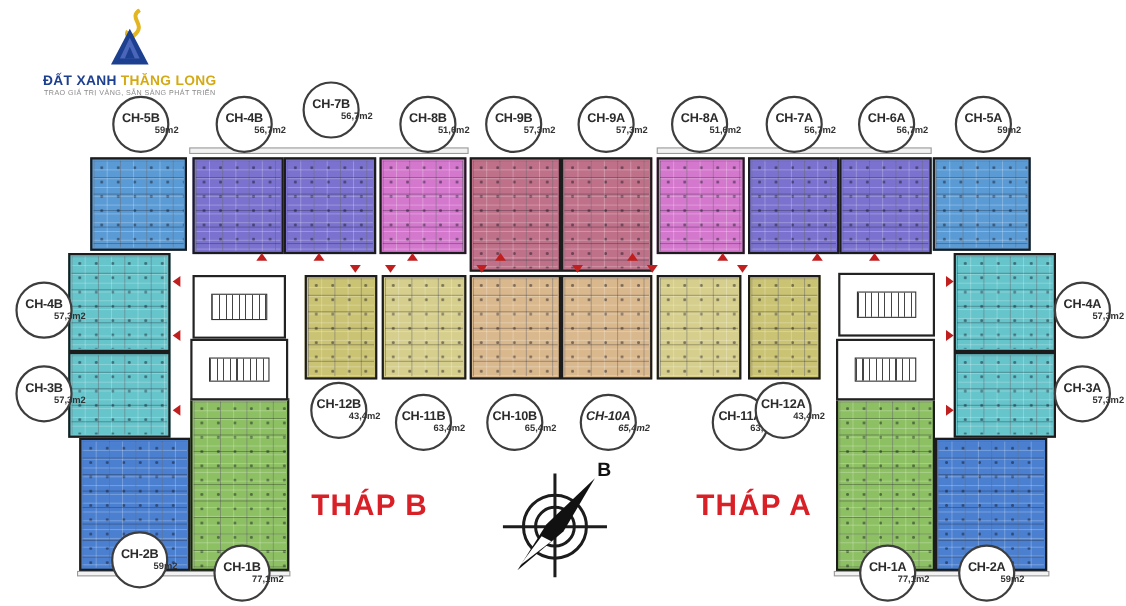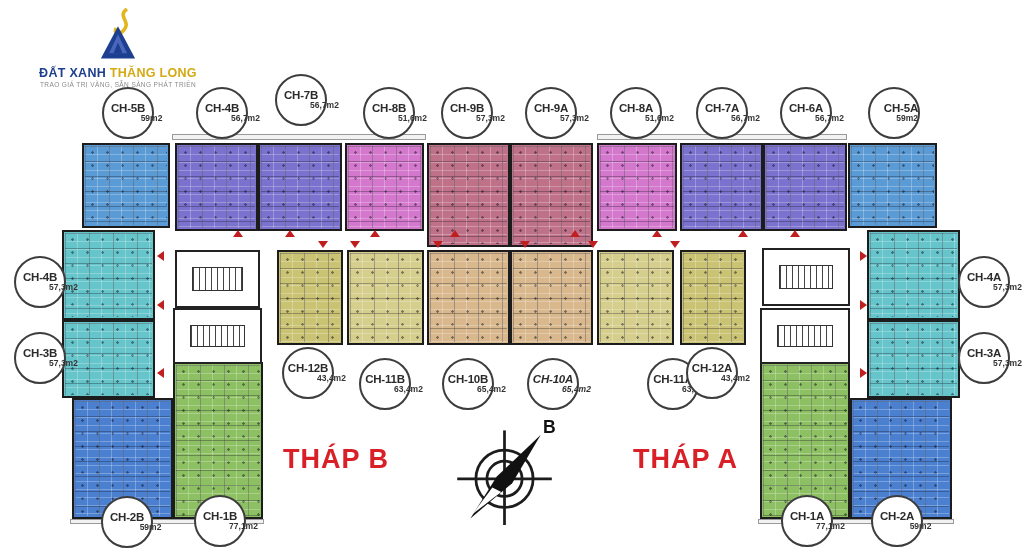--- a/index.html
+++ b/index.html
@@ -146,21 +146,21 @@
         <div class="ba">51,6m2</div>
       </div>
       <div class="bubble" style="left: 696px; top: 87px;">
         <div class="bn">CH-7A</div>
         <div class="ba">56,7m2</div>
       </div>
       <div class="bubble" style="left: 780px; top: 87px;">
         <div class="bn">CH-6A</div>
         <div class="ba">56,7m2</div>
       </div>
-      <div class="bubble" style="left: 868px; top: 87px; align-items: flex-end;">
+      <div class="bubble" style="left: 868px; top: 87px;">
         <div class="bn">CH-5A</div>
         <div class="ba">59m2</div>
       </div>
       <div class="bubble" style="left: 14px; top: 256px;">
         <div class="bn">CH-4B</div>
         <div class="ba">57,3m2</div>
       </div>
       <div class="bubble" style="left: 14px; top: 332px; text-align: center;">
         <div class="bn">CH-3B</div>
         <div class="ba">57,3m2</div>
@@ -190,21 +190,21 @@
         <div class="ba">65,4m2</div>
       </div>
       <div class="bubble" style="left: 647px; top: 358px;">
         <div class="bn">CH-11A</div>
         <div class="ba">63,4m2</div>
       </div>
       <div class="bubble" style="left: 686px; top: 347px;">
         <div class="bn">CH-12A</div>
         <div class="ba">43,4m2</div>
       </div>
-      <div class="bubble" style="left: 101px; top: 496px;">
+      <div class="bubble" style="left: 101px; top: 483px;">
         <div class="bn">CH-2B</div>
         <div class="ba">59m2</div>
       </div>
       <div class="bubble" style="left: 194px; top: 495px;">
         <div class="bn">CH-1B</div>
         <div class="ba">77,1m2</div>
       </div>
       <div class="bubble" style="left: 781px; top: 495px;">
         <div class="bn">CH-1A</div>
         <div class="ba">77,1m2</div>

